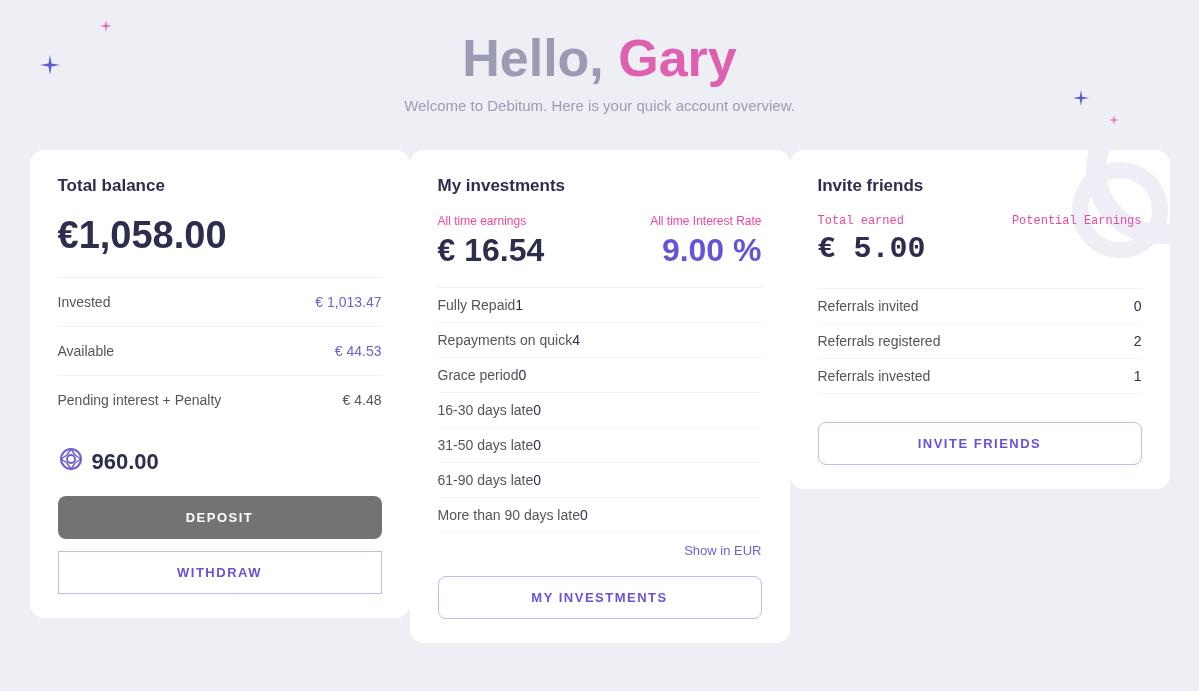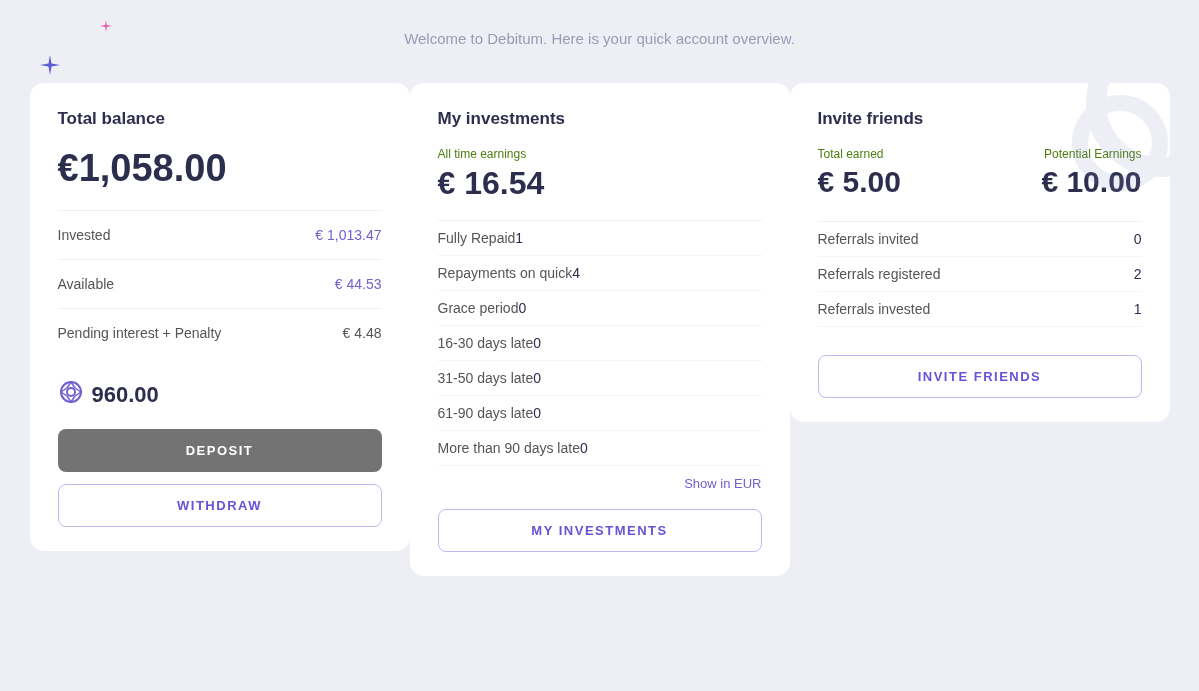--- a/index.html
+++ b/index.html
@@ -135,39 +135,39 @@
       text-transform: uppercase;
     }
 
     .btn-withdraw {
       display: block;
       width: 100%;
       padding: 13px;
       background: #fff;
       color: #6952d8;
       border: 1.5px solid #c0b8f0;
-      border-radius: 8px;
+      border-radius: 0;
       font-size: 13px;
       font-weight: 700;
       letter-spacing: 1.5px;
       cursor: pointer;
       text-transform: uppercase;
     }
 
     
     .investments-header {
       display: flex;
       justify-content: space-between;
       align-items: flex-start;
       margin-bottom: 6px;
     }
 
     .small-label {
       font-size: 12px;
-      color: #4d7c0f;
+      color: #ec4899;
       margin-bottom: 4px;
     }
 
     .invest-amount {
       font-size: 32px;
       font-weight: 700;
       color: #2d2d4e;
     }
 
     .invest-rate {
@@ -233,20 +233,21 @@
       right: -30px;
       width: 160px;
       height: 160px;
       opacity: 0.15;
     }
 
     .invite-header {
       display: flex;
       justify-content: flex-end;
       margin-top: 18px;
+      font-family: Liberation Mono, monospace;
     }
 
     .invite-col {
       flex: 1;
     }
 
     .invite-col.right {
       text-align: right;
     }
 
@@ -309,20 +310,23 @@
     <polygon points="10,0 11.5,8.5 20,10 11.5,11.5 10,20 8.5,11.5 0,10 8.5,8.5" fill="#e060b0"></polygon>
   </svg>
   <svg class="sparkle-svg" style="right:110px;top:90px;width:16px;height:16px;" viewBox="0 0 20 20">
     <polygon points="10,0 11.5,8.5 20,10 11.5,11.5 10,20 8.5,11.5 0,10 8.5,8.5" fill="#5b5bd6"></polygon>
   </svg>
   <svg class="sparkle-svg" style="right:80px;top:115px;width:10px;height:10px;" viewBox="0 0 20 20">
     <polygon points="10,0 11.5,8.5 20,10 11.5,11.5 10,20 8.5,11.5 0,10 8.5,8.5" fill="#e060b0"></polygon>
   </svg>
 
   <div class="header-section">
+    <h1 class="hello-title">
+      <span class="hello-static">Hello, </span><span class="hello-name">Gary</span>
+    </h1>
     <p class="welcome-subtitle">Welcome to Debitum. Here is your quick account overview.</p>
   </div>
 
   <div class="cards-row">
 
     <div class="card">
       <div class="card-title">Total balance</div>
       <div class="big-amount">
         <span>€1,058.00</span>
       </div>
@@ -365,20 +369,27 @@
     </div>
 
     <div class="card">
       <div class="card-title">My investments</div>
 
       <div class="investments-header">
         <div>
           <div class="small-label">All time earnings</div>
           <div class="invest-amount">€ 16.54</div>
         </div>
+        <div style="text-align:right;">
+          <div class="small-label">All time Interest Rate</div>
+          <div class="invest-rate">
+            <span class="rate-value">9.00</span>
+            <span class="rate-pct">%</span>
+          </div>
+        </div>
       </div>
 
       <div class="investment-rows" id="inv-rows-container">
       <div class="inv-row">
             <span>Fully Repaid</span>
             <span class="inv-count">1</span>
           </div>
           <div class="inv-row">
             <span>Repayments on quick</span>
             <span class="inv-count">4</span>
@@ -419,21 +430,20 @@
 
       <div class="card-title">Invite friends</div>
 
       <div class="invite-header">
         <div class="invite-col">
           <div class="small-label">Total earned</div>
           <div class="invite-big">€ 5.00</div>
         </div>
         <div class="invite-col right">
           <div class="small-label">Potential Earnings</div>
-          <div class="invite-big">€ 10.00</div>
         </div>
       </div>
 
       <div class="referral-rows" id="ref-rows-container">
       <div class="ref-row">
             <span>Referrals invited</span>
             <span class="ref-count">0</span>
           </div>
           <div class="ref-row">
             <span>Referrals registered</span>

